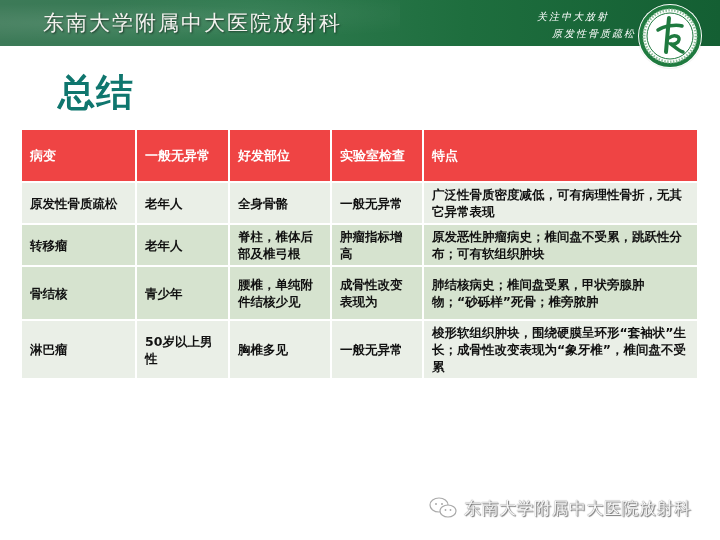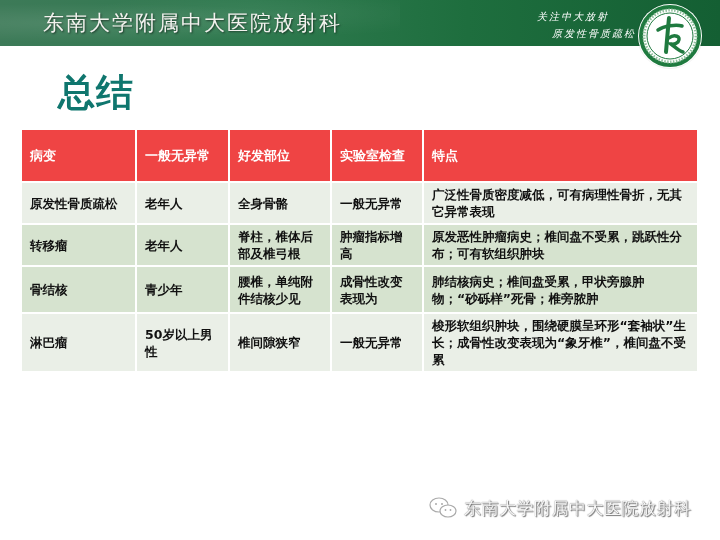--- a/index.html
+++ b/index.html
@@ -127,31 +127,31 @@
       <td>一般无异常</td>
       <td class="c5">广泛性骨质密度减低，可有病理性骨折，无其它异常表现</td>
     </tr>
     <tr class="r-odd" style="height:32px">
       <td>转移瘤</td>
       <td>老年人</td>
       <td>脊柱，椎体后部及椎弓根</td>
       <td>肿瘤指标增高</td>
       <td class="c5">原发恶性肿瘤病史；椎间盘不受累，跳跃性分布；可有软组织肿块</td>
     </tr>
-    <tr class="r-odd" style="height:47px">
+    <tr class="r-odd" style="height:54px">
       <td>骨结核</td>
       <td>青少年</td>
       <td>腰椎，单纯附件结核少见</td>
       <td>成骨性改变表现为</td>
       <td class="c5">肺结核病史；椎间盘受累，甲状旁腺肿物；“砂砾样”死骨；椎旁脓肿</td>
     </tr>
     <tr class="r-even" style="height:56px">
       <td>淋巴瘤</td>
       <td>50岁以上男性</td>
-      <td>椎间隙狭窄</td>
+      <td>胸椎多见</td>
       <td>一般无异常</td>
       <td class="c5">梭形软组织肿块，围绕硬膜呈环形“套袖状”生长；成骨性改变表现为“象牙椎”，椎间盘不受累</td>
     </tr>
   </tbody>
 </table>
 
 <div class="footer">
   <svg width="30" height="24" viewBox="0 0 30 24">
     <ellipse cx="11" cy="9" rx="9" ry="7" fill="none" stroke="#aaa" stroke-width="1.2"></ellipse>
     <circle cx="8" cy="8" r="1" fill="#aaa"></circle>

